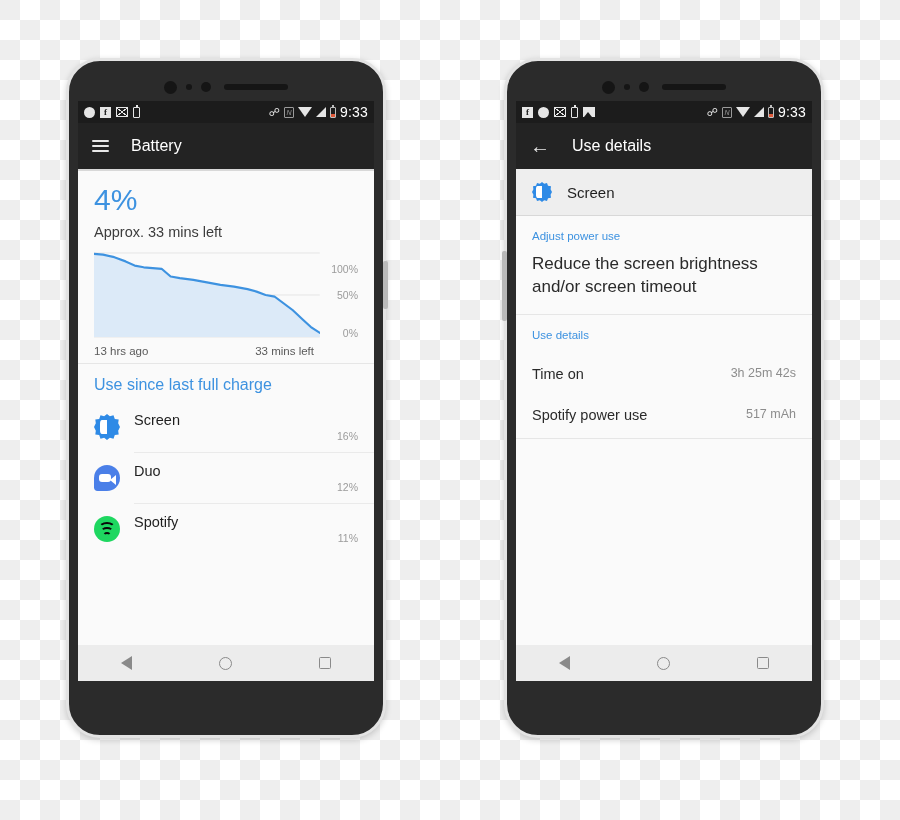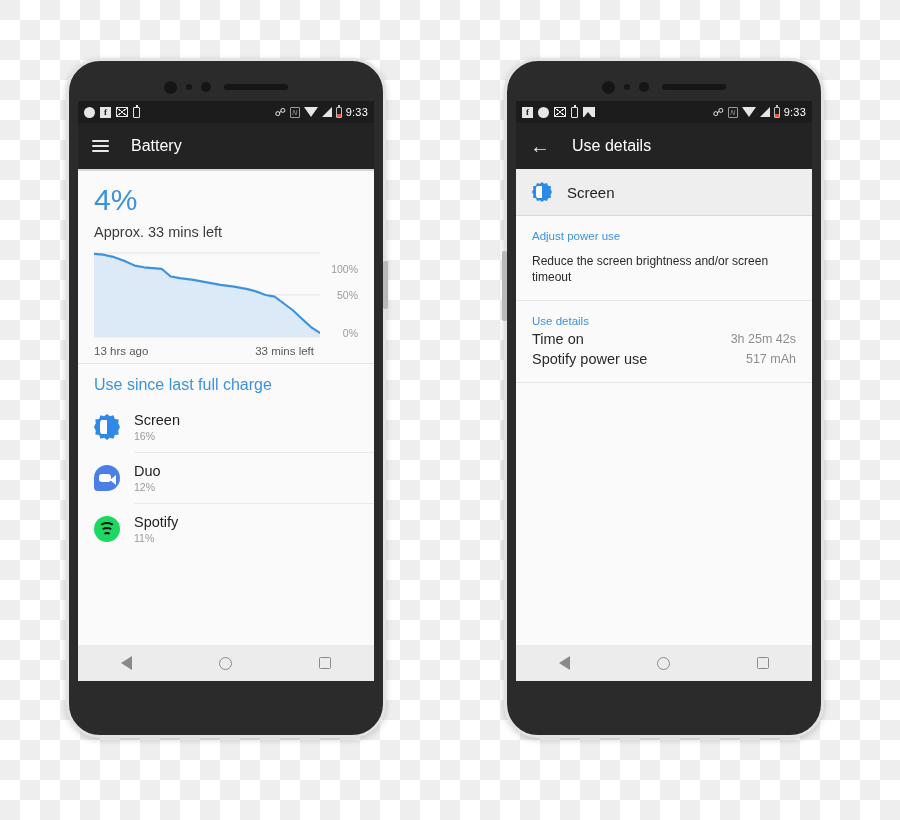--- a/index.html
+++ b/index.html
@@ -66,21 +66,21 @@
   .statusbar {
     height: 22px;
     background: #1c1c1c;
     display: flex;
     align-items: center;
     padding: 0 6px;
     flex: 0 0 auto;
   }
   .sb-left  { display: flex; align-items: center; gap: 5px; }
   .sb-right { display: flex; align-items: center; gap: 4px; margin-left: auto; }
-  .sb-time  { color: #ffffff; font-size: 11px; letter-spacing: .2px; }
+  .sb-time  { color: #ffffff; font-size: 14px; letter-spacing: .2px; }
   .fb-icon {
     width: 11px; height: 11px; background: #e6e6e6; color: #1c1c1c;
     font-size: 9px; font-weight: bold; font-family: "Liberation Serif", serif;
     display: flex; align-items: center; justify-content: center; line-height: 1;
   }
   .circle-icon { width: 11px; height: 11px; border-radius: 50%; background: #e6e6e6; }
   .gmail-icon {
     width: 12px; height: 10px; border: 1.5px solid #e6e6e6;
     position: relative; overflow: hidden;
   }
@@ -175,21 +175,21 @@
 
   
   .use-link { font-size: 16px; color: #3d92e0; padding: 12px 16px 8px; }
   .app-row {
     display: flex; align-items: center;
     padding: 10px 16px; gap: 14px; cursor: pointer;
   }
   .app-ic { width: 26px; height: 26px; flex: 0 0 26px; position: relative; }
   .app-txt { flex: 1 1 auto; }
   .app-name { font-size: 14.5px; color: #1f1f1f; }
-  .app-pct  { font-size: 10.5px; color: #9b9b9b; margin-top: 2px; }
+  .app-pct  { font-size: 10.5px; color: #9b9b9b; margin-top: 2px; text-align: right; }
   .row-sep { height: 1px; background: #eaeaea; margin-left: 56px; }
 
   
   .ic-bright { background: #2e8ae6; clip-path: polygon(
       50% 0%, 61% 9%, 75% 5%, 80% 19%, 95% 21%, 93% 36%, 100% 50%,
       93% 64%, 95% 79%, 80% 81%, 75% 95%, 61% 91%, 50% 100%,
       39% 91%, 25% 95%, 20% 81%, 5% 79%, 7% 64%, 0% 50%,
       7% 36%, 5% 21%, 20% 19%, 25% 5%, 39% 9%); }
   .ic-bright::after {
     content: ""; position: absolute;
@@ -221,22 +221,22 @@
   
   .header-item {
     background: #eeeeee; display: flex; align-items: center;
     gap: 15px; padding: 13px 16px;
   }
   .header-item .app-ic { width: 20px; height: 20px; flex: 0 0 20px; }
   .header-item .hname  { font-size: 15px; color: #1f1f1f; }
 
   .sect-block { padding: 14px 16px 15px; background: #fafafa; }
   .sect-label { font-size: 11.5px; color: #3d92e0; }
-  .sect-body  { font-size: 12px; color: #2a2a2a; margin-top: 11px; line-height: 1.35; }
-  .kv-row { display: flex; justify-content: space-between; align-items: center; margin-top: 4px; }
+  .sect-body  { font-size: 17px; color: #2a2a2a; margin-top: 11px; line-height: 1.35; }
+  .kv-row { display: flex; justify-content: space-between; align-items: flex-start; margin-top: 25px; }
   .kv-row:first-of-type { margin-top: 14px; }
   .kv-k { font-size: 14.5px; color: #2a2a2a; }
   .kv-v { font-size: 12.5px; color: #8d8d8d; }
 
   
   .navbar {
     height: 36px; background: #ececec;
     display: flex; align-items: center; justify-content: space-around;
     flex: 0 0 auto;
   }

